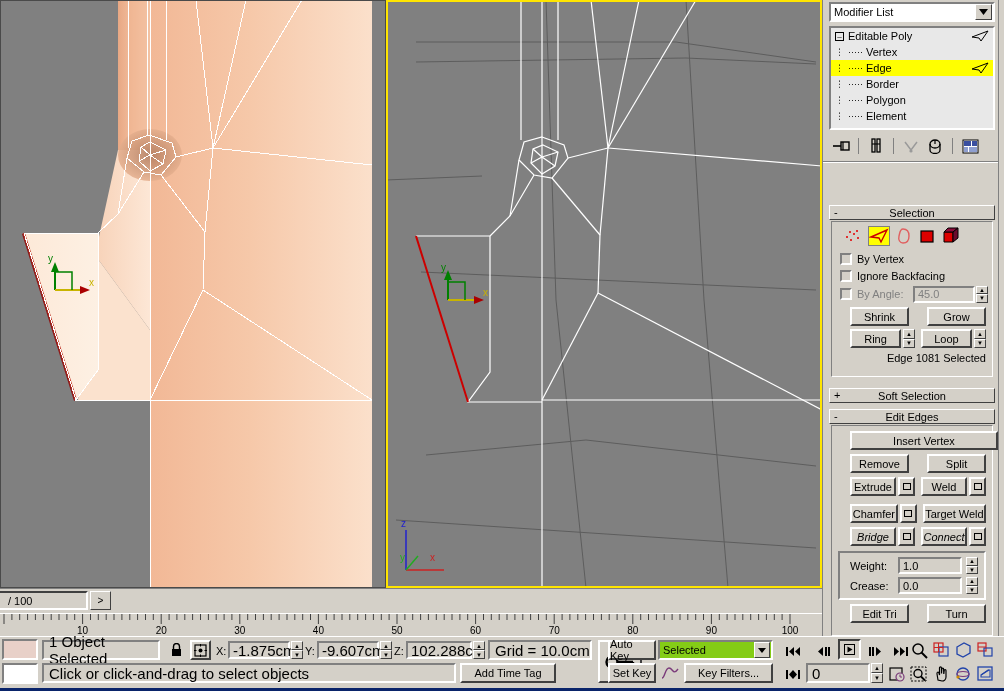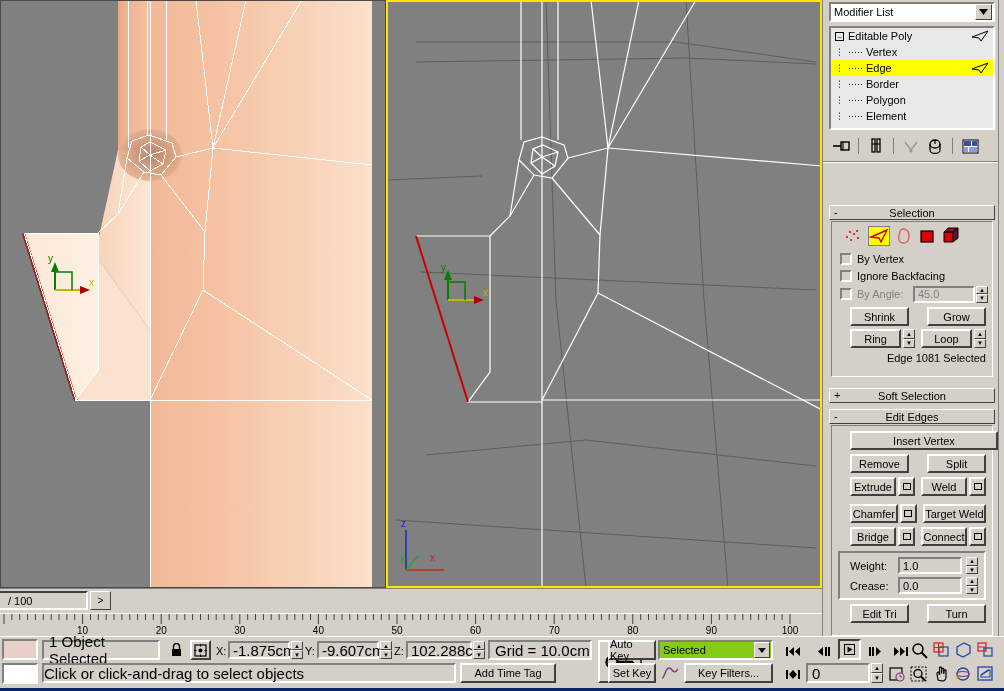--- a/index.html
+++ b/index.html
@@ -760,21 +760,21 @@
             <i></i>
           </span>
       </div>
       <div class="row" style="padding:8px 6px 0 6px; gap:2px;">
         <span class="mbtn" style="flex:1">Chamfer</span>
         <span class="sqbtn">
             <i></i>
           </span>
         <span class="mbtn" style="flex:1.35; margin-left:4px;">Target Weld</span>
       </div>
-      <div class="row" style="padding:4px 6px 0 6px; gap:2px;">
+      <div class="row" style="padding:4px 6px 0 6px; gap:2px;font-style:italic;">
         <span class="mbtn" style="flex:1">Bridge</span>
         <span class="sqbtn">
             <i></i>
           </span>
         <span class="mbtn" style="flex:1; margin-left:4px;">Connect</span>
         <span class="sqbtn">
             <i></i>
           </span>
       </div>
 
@@ -861,21 +861,21 @@
     </div>
     <div class="spin" style="position:absolute; left:473px; top:4px; height:18px;">
       <div>▲</div>
       <div>▼</div>
     </div>
 
     <div class="sb-sunk" style="position:absolute; left:488px; top:3px; width:104px; height:20px; padding-left:5px;">
       <span>Grid = 10.0cm</span>
     </div>
 
-    <div class="sb-sunk" style="position:absolute; left:42px; top:26px; width:414px; height:20px; ">
+    <div class="sb-sunk" style="position:absolute; left:42px; top:26px; width:414px; height:20px; padding-left:5px;">
       <span>Click or click-and-drag to select objects</span>
     </div>
     <div class="sb-btn" style="position:absolute; left:460px; top:26px; width:96px; height:20px;">
       <span>Add Time Tag</span>
     </div>
 
     <div style="position:absolute; left:598px; top:3px; width:44px; height:43px; background:#d4d0c8; border:2px solid; border-color:#ffffff #404040 #404040 #ffffff; display:flex; align-items:center; justify-content:center;">
       <svg width="30" height="16" viewBox="0 0 30 16">
           <circle cx="7" cy="8" r="5.5" fill="none" stroke="#000" stroke-width="2.4"></circle>
           <line x1="12" y1="8" x2="28" y2="8" stroke="#000" stroke-width="2.6"></line>

